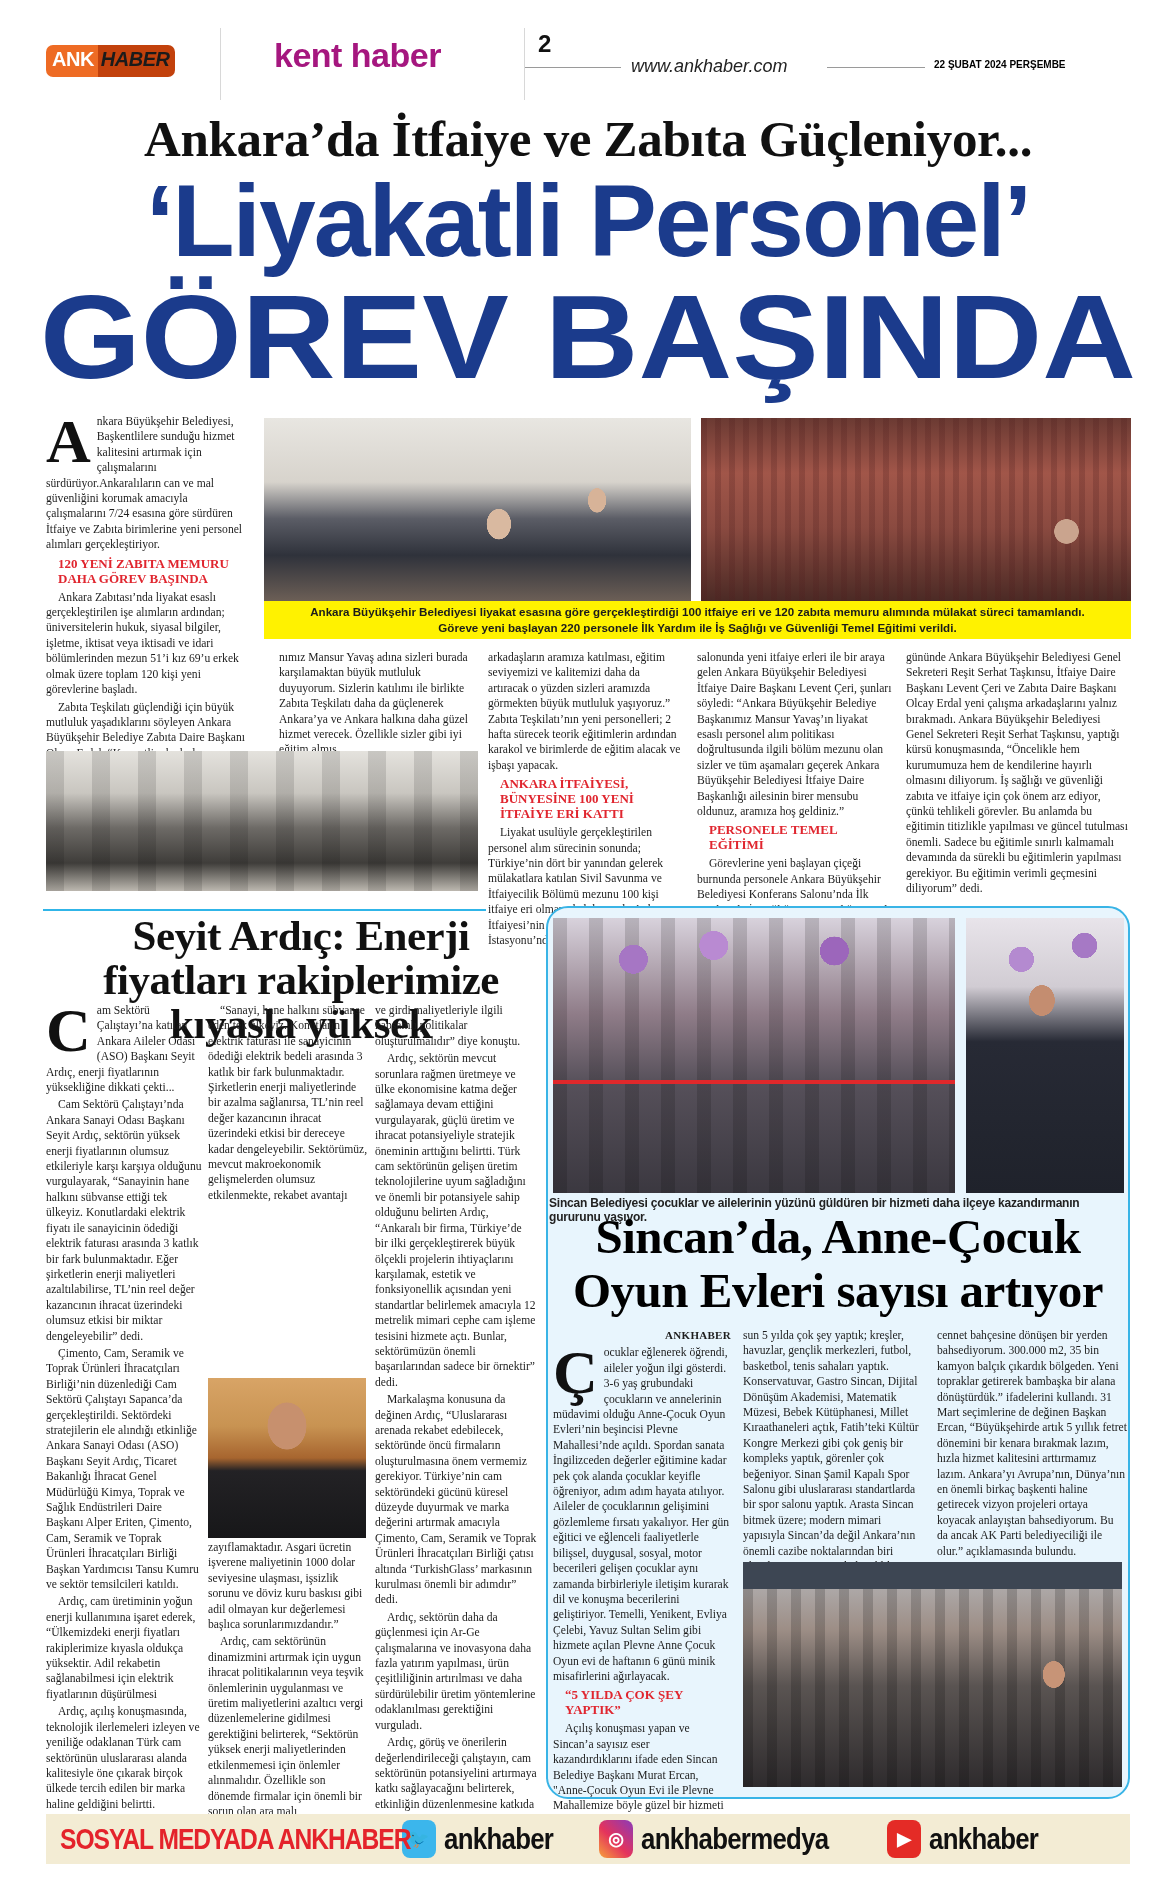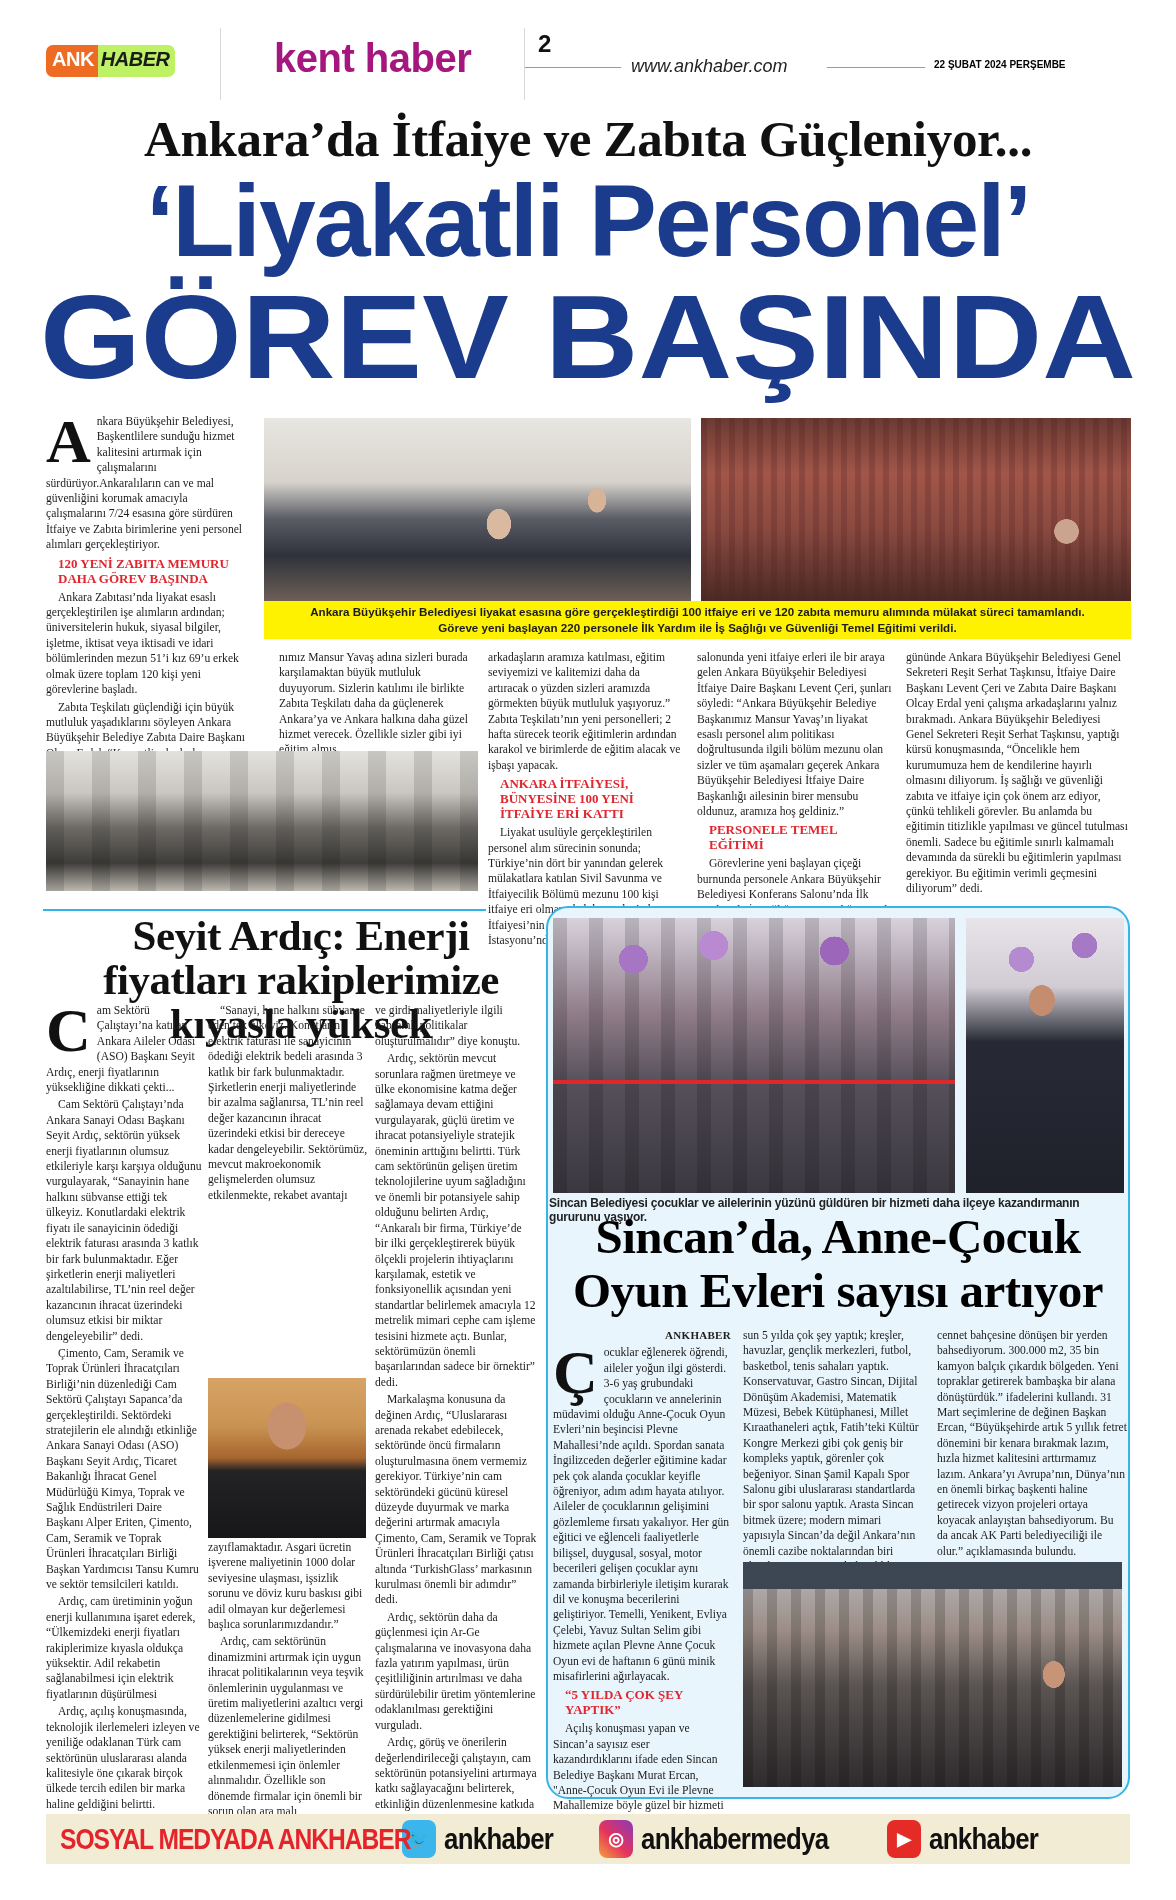--- a/index.html
+++ b/index.html
@@ -3,23 +3,23 @@
 <meta charset="utf-8">
 <style>
   * { box-sizing: border-box; margin: 0; padding: 0; }
   html, body { width: 1176px; height: 1900px; background: #ffffff; overflow: hidden; }
   body { position: relative; font-family: "Liberation Serif", serif; color: #1a1a1a; }
 
   
   .masthead { position: absolute; top: 0; left: 0; width: 1176px; height: 100px; }
   .logo { position: absolute; left: 46px; top: 45px; height: 32px; display: flex; border-radius: 7px; overflow: hidden; font-family: "Liberation Sans", sans-serif; font-weight: 700; font-size: 20px; }
   .logo .ank { background: #ee6b24; color: #fff; padding: 3px 4px 0 6px; letter-spacing: -0.5px; }
-  .logo .haber { background: #bef264; color: #1b1b1b; padding: 3px 6px 0 3px; font-style: italic; letter-spacing: -0.5px; }
+  .logo .haber { background: #c2410c; color: #1b1b1b; padding: 3px 6px 0 3px; font-style: italic; letter-spacing: -0.5px; }
   .vsep { position: absolute; top: 28px; width: 1px; height: 72px; background: #d8d8d8; }
-  .section-title { position: absolute; left: 274px; top: 36px; font-family: "Liberation Sans", sans-serif; font-weight: 700; font-size: 40px; color: #a5177f; letter-spacing: -0.5px; }
+  .section-title { position: absolute; left: 274px; top: 36px; font-family: "Liberation Sans", sans-serif; font-weight: 700; font-size: 34px; color: #a5177f; letter-spacing: -0.5px; }
   .page-num { position: absolute; left: 538px; top: 30px; font-family: "Liberation Sans", sans-serif; font-weight: 700; font-size: 24px; color: #111; }
   .hrule { position: absolute; height: 1px; background: #9a9a9a; top: 67px; }
   .site-url { position: absolute; left: 631px; top: 56px; font-family: "Liberation Sans", sans-serif; font-style: italic; font-size: 18px; color: #222; }
   .date { position: absolute; left: 934px; top: 59px; font-family: "Liberation Sans", sans-serif; font-weight: 700; font-size: 10px; color: #000000; }
 
   
   .kicker { position: absolute; left: 0; width: 1176px; top: 110px; text-align: center; font-family: "Liberation Serif", serif; font-weight: 700; font-size: 51px; color: #111; letter-spacing: -0.3px; }
   .headline-1 { position: absolute; left: 0; width: 1176px; top: 170px; text-align: center; font-family: "Liberation Sans", sans-serif; font-weight: 900; font-size: 102px; color: #1b3b8c; letter-spacing: -2px; line-height: 1; }
   .headline-2 { position: absolute; left: 0; width: 1176px; top: 278px; text-align: center; font-family: "Liberation Sans", sans-serif; font-weight: 900; font-size: 118px; color: #1b3b8c; letter-spacing: 0px; line-height: 1; transform: scaleX(1.1); }
 

